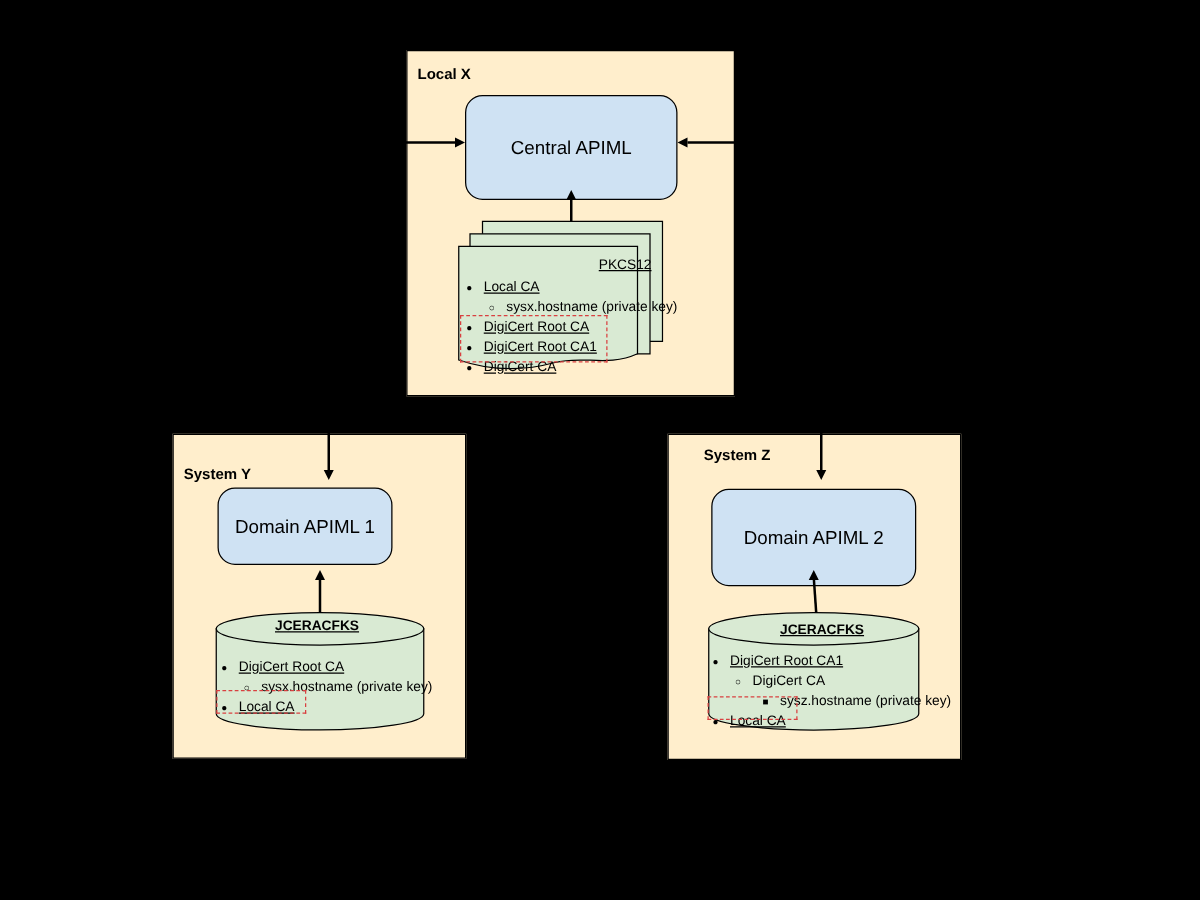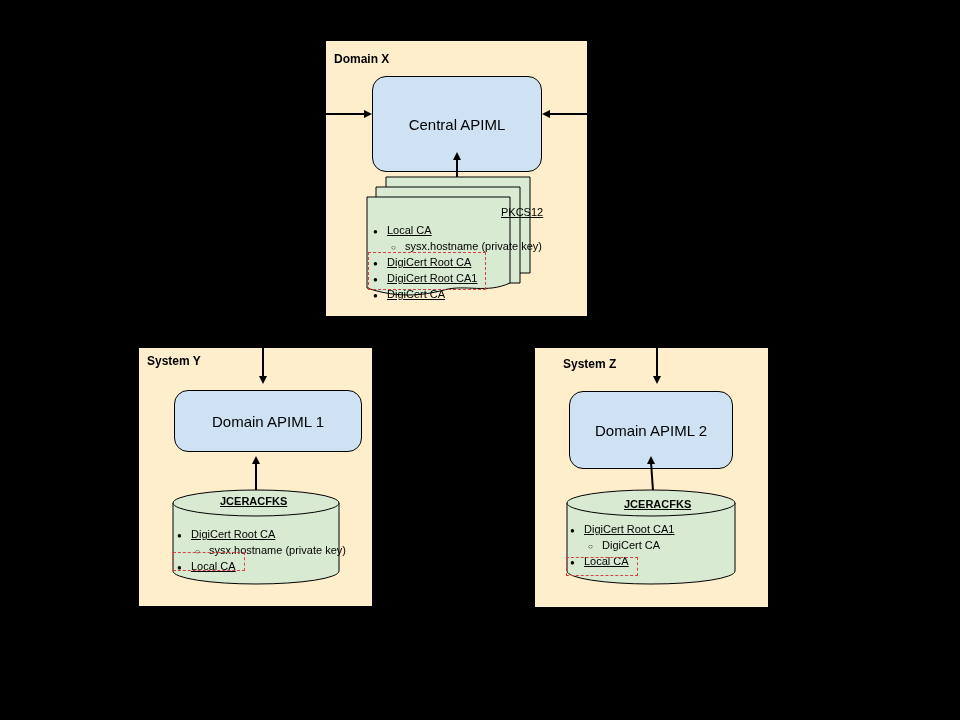--- a/index.html
+++ b/index.html
@@ -137,47 +137,47 @@
     pointer-events: none;
   }
 </style>
 </head>
 <body>
 
 <div id="canvas">
 
   <div class="system-box" style="left:325px; top:40px; width:263px; height:277px;"></div>
 
-  <div class="system-label" style="left:334px; top:52px;">Domain X</div>
+  <div class="system-label" style="left:334px; top:52px;">Local X</div>
 
   <div class="arrow-line" style="left:320px; top:113px; width:45px; height:1.5px;"></div>
   <div class="arrow-head right" style="left:364px; top:110px;"></div>
 
   <div class="arrow-line" style="left:550px; top:113px; width:45px; height:1.5px;"></div>
   <div class="arrow-head left" style="left:542px; top:110px;"></div>
 
-  <div class="apiml-box" style="left:372px; top:76px; width:170px; height:96px;">
+  <div class="apiml-box" style="left:372px; top:76px; width:170px; height:84px;">
     <span>Central APIML</span>
   </div>
 
   <div class="arrow-line" style="left:456px; top:158px; width:1.5px; height:26px;"></div>
   <div class="arrow-head up" style="left:453px; top:152px;"></div>
 
   <div class="doc-stack" style="left:366px; top:176px; width:165px; height:125px;">
     <svg width="165" height="125" viewBox="0 0 165 125">
 
       <path d="M20,1 L164,1 L164,97 L20,97 Z" fill="#d9ead3" stroke="#000000" stroke-width="1"></path>
 
       <path d="M10,11 L154,11 L154,107 L10,107 Z" fill="#d9ead3" stroke="#000000" stroke-width="1"></path>
 
       <path d="M1,21 L144,21 L144,107 C120,118 100,108 78,114 C56,120 30,122 1,112 Z" fill="#d9ead3" stroke="#000000" stroke-width="1"></path>
     </svg>
   </div>
 
-  <div class="doc-title" style="left:501px; top:206px;">PKCS12</div>
+  <div class="doc-title" style="left:479px; top:206px;">PKCS12</div>
 
   <div class="store-list" style="left:373px; top:222px;">
     <div class="store-item lvl-0">
       <span class="bullet bullet-disc"></span><span>Local CA</span>
     </div>
     <div class="store-item lvl-1">
       <span class="bullet bullet-circle"></span><span>sysx.hostname (private key)</span>
     </div>
     <div class="store-item lvl-0">
       <span class="bullet bullet-disc"></span><span>DigiCert Root CA</span>
@@ -187,26 +187,26 @@
     </div>
     <div class="store-item lvl-0">
       <span class="bullet bullet-disc"></span><span>DigiCert CA</span>
     </div>
   </div>
 
   <div class="red-dash" style="left:368px; top:252px; width:118px; height:38px;"></div>
 
   <div class="system-box" style="left:138px; top:347px; width:235px; height:260px;"></div>
 
-  <div class="system-label" style="left:147px; top:354px;">System Y</div>
+  <div class="system-label" style="left:147px; top:372px;">System Y</div>
 
   <div class="arrow-line" style="left:262px; top:333px; width:1.5px; height:45px;"></div>
   <div class="arrow-head down" style="left:259px; top:376px;"></div>
 
-  <div class="apiml-box" style="left:174px; top:390px; width:188px; height:62px;">
+  <div class="apiml-box" style="left:174px; top:390px; width:140px; height:62px;">
     <span>Domain APIML 1</span>
   </div>
 
   <div class="arrow-line" style="left:255px; top:462px; width:1.5px; height:33px;"></div>
   <div class="arrow-head up" style="left:252px; top:456px;"></div>
 
   <div class="cylinder" style="left:172px; top:489px; width:168px; height:96px;">
     <svg width="168" height="96" viewBox="0 0 168 96">
       <path d="M1,14 L1,82 A83,13 0 0 0 167,82 L167,14 Z" fill="#d9ead3" stroke="#000000" stroke-width="1"></path>
       <ellipse cx="84" cy="14" rx="83" ry="13" fill="#d9ead3" stroke="#000000" stroke-width="1"></ellipse>
@@ -252,20 +252,23 @@
 
   <div class="cyl-title" style="left:624px; top:498px;">JCERACFKS</div>
 
   <div class="store-list" style="left:570px; top:521px;">
     <div class="store-item lvl-0">
       <span class="bullet bullet-disc"></span><span>DigiCert Root CA1</span>
     </div>
     <div class="store-item lvl-1">
       <span class="bullet bullet-circle"></span><span>DigiCert CA</span>
     </div>
+    <div class="store-item lvl-2">
+      <span class="bullet bullet-square"></span><span>sysz.hostname (private key)</span>
+    </div>
     <div class="store-item lvl-0">
       <span class="bullet bullet-disc"></span><span>Local CA</span>
     </div>
   </div>
 
   <div class="red-dash" style="left:566px; top:557px; width:72px; height:19px;"></div>
 
 </div>
 
 </body></html>

